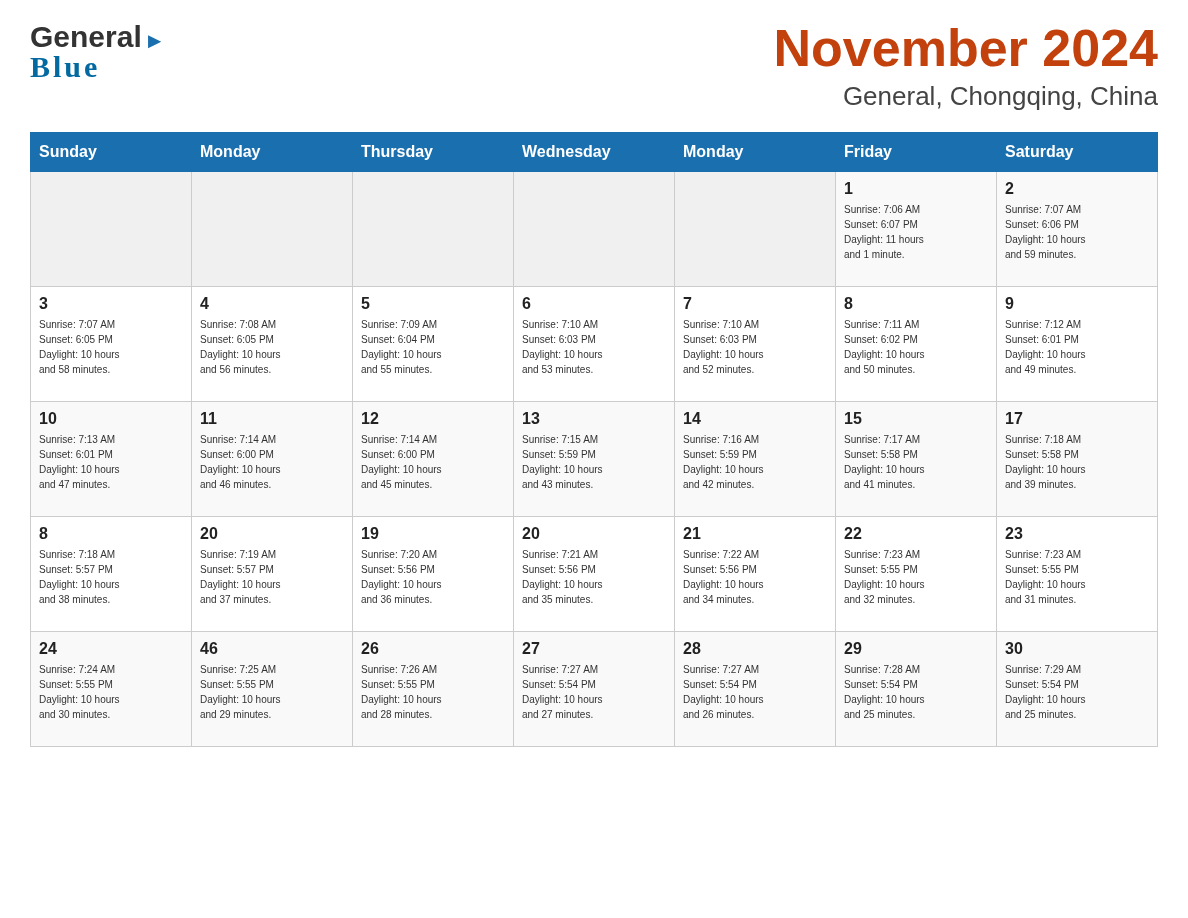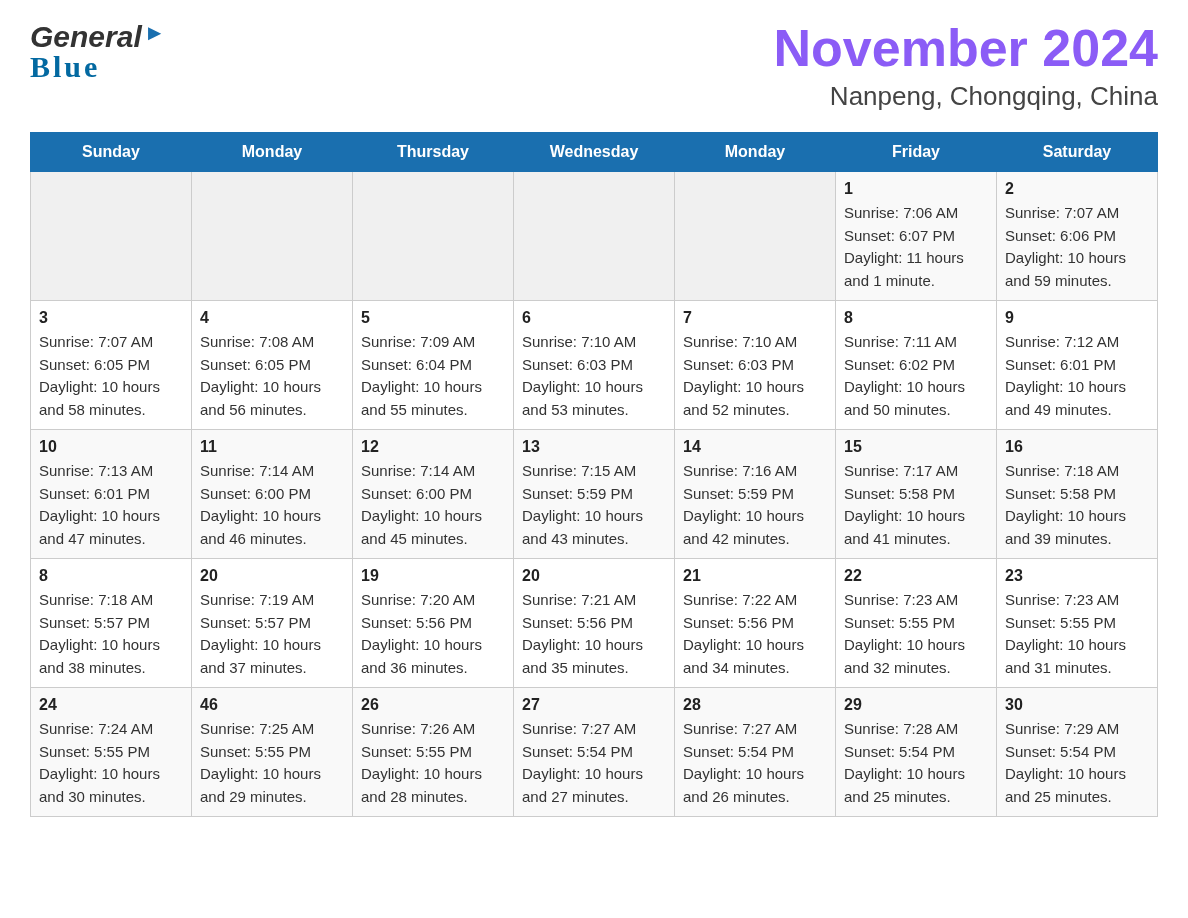--- a/index.html
+++ b/index.html
@@ -16,40 +16,40 @@
       justify-content: space-between;
       align-items: flex-start;
       margin-bottom: 20px;
     }
     .title-area {
       text-align: right;
     }
     .month-title {
       font-size: 52px;
       font-weight: bold;
-      color: #8b5cf6;
+      color: #c2410c;
       line-height: 1.1;
     }
     .location-title {
       font-size: 26px;
       color: #444;
       margin-top: 4px;
     }
     .calendar-table {
       width: 100%;
       border-collapse: collapse;
       table-layout: fixed;
     }
     .calendar-table thead th {
       background-color: #1a6faf;
       color: #fff;
       padding: 10px 8px;
       font-size: 16px;
       font-weight: bold;
-      text-align: center;
+      text-align: left;
       border: 1px solid #1a6faf;
     }
     .calendar-table tbody td {
       border: 1px solid #ccc;
       vertical-align: top;
       padding: 8px 8px;
       height: 115px;
       background: #fff;
     }
     .calendar-table tbody tr:nth-child(odd) td {
@@ -58,39 +58,38 @@
     .calendar-table tbody tr:nth-child(even) td {
       background: #fff;
     }
     .day-number {
       font-size: 16px;
       font-weight: bold;
       color: #222;
       margin-bottom: 4px;
     }
     .day-info {
-      font-size: 15px;
+      font-size: 10px;
       color: #333;
       line-height: 1.5;
     }
     .empty-cell {
       background: #f0f0f0 !important;
     }
     
     .logo-container {
       display: flex;
       flex-direction: column;
     }
     .logo-row1 {
       display: flex;
-      align-items: flex-start;
+      align-items: flex-end;
       font-size: 30px;
       font-weight: bold;
       color: #333;
-      font-style: italic;
     }
     .logo-arrow {
       color: #1a6faf;
       font-size: 22px;
       margin-left: 2px;
     }
     .logo-row2 {
       font-size: 30px;
       font-weight: bold;
       color: #0369a1;
@@ -105,21 +104,21 @@
 <div class="header-section">
   <div class="logo-container">
     <div class="logo-row1">
       <span>General</span>
         <span class="logo-arrow">►</span>
     </div>
     <div class="logo-row2">Blue</div>
   </div>
   <div class="title-area">
     <div class="month-title">November 2024</div>
-    <div class="location-title">Nanpeng, Chongqing, China</div>
+    <div class="location-title">General, Chongqing, China</div>
   </div>
 </div>
 
 <table class="calendar-table">
   <thead>
     <tr>
     <th>Sunday</th>
         <th>Monday</th>
         <th>Thursday</th>
         <th>Wednesday</th>
@@ -193,21 +192,21 @@
         </td>
         <td>
           <div class="day-number">14</div>
           <div class="day-info">Sunrise: 7:16 AM<br>Sunset: 5:59 PM<br>Daylight: 10 hours<br>and 42 minutes.</div>
         </td>
         <td>
           <div class="day-number">15</div>
           <div class="day-info">Sunrise: 7:17 AM<br>Sunset: 5:58 PM<br>Daylight: 10 hours<br>and 41 minutes.</div>
         </td>
         <td>
-          <div class="day-number">16</div>
+          <div class="day-number">17</div>
           <div class="day-info">Sunrise: 7:18 AM<br>Sunset: 5:58 PM<br>Daylight: 10 hours<br>and 39 minutes.</div>
         </td>
       </tr>
       <tr>
         <td>
           <div class="day-number">8</div>
           <div class="day-info">Sunrise: 7:18 AM<br>Sunset: 5:57 PM<br>Daylight: 10 hours<br>and 38 minutes.</div>
         </td>
         <td>
           <div class="day-number">20</div>

